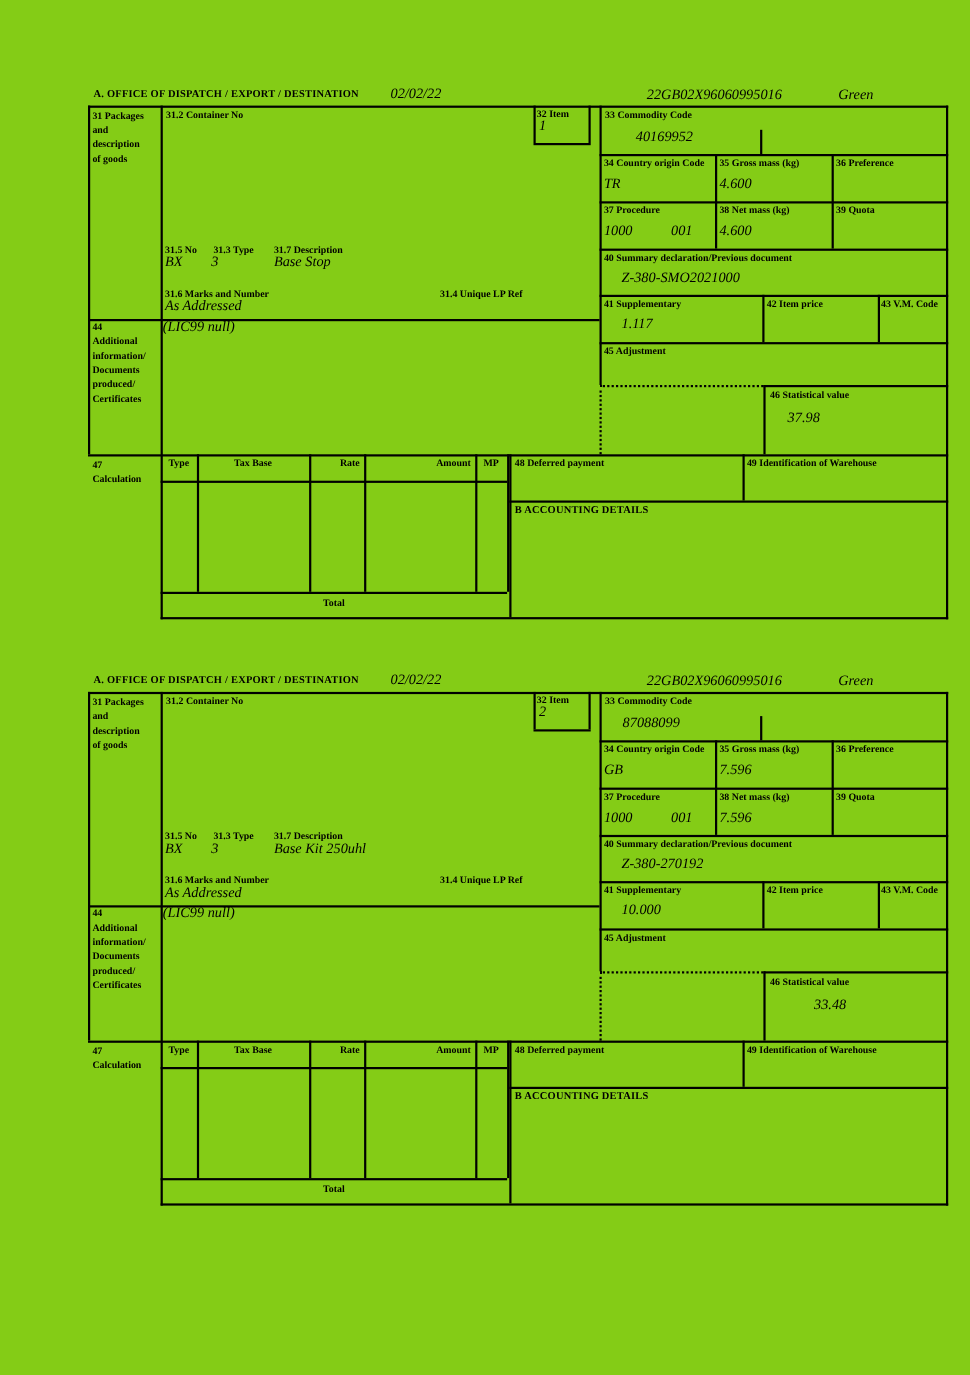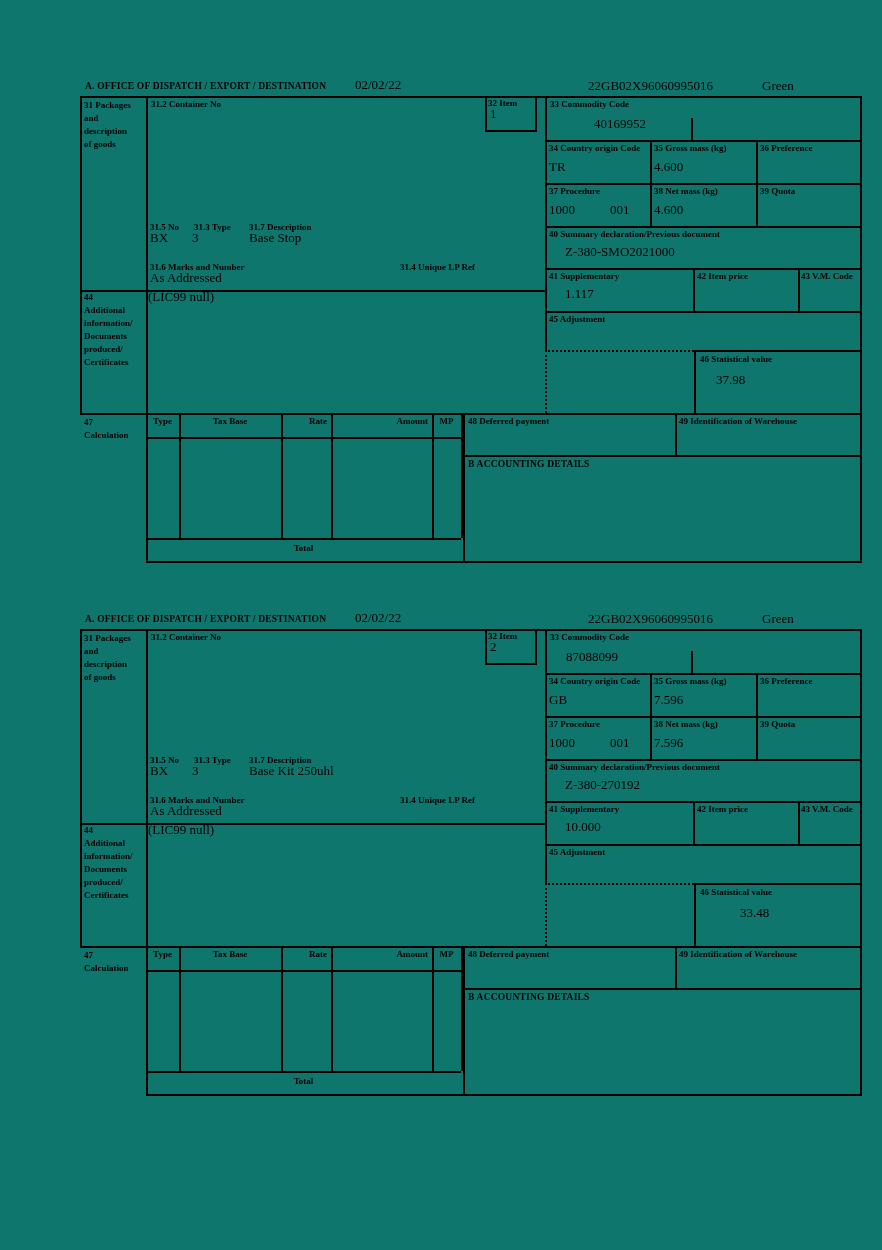--- a/index.html
+++ b/index.html
@@ -1,26 +1,26 @@
 <!DOCTYPE html>
 <html><head>
 <meta charset="utf-8">
 <style>
   html,body{margin:0;padding:0;background:#fff;}
-  .page{position:relative;width:882px;height:1250px;background:#0f766e;
+  .page{position:relative;width:882px;height:1250px;background:#84cc16;
         font-family:"Liberation Serif", serif;color:#000;overflow:hidden;}
   .sec{position:absolute;left:0;width:882px;height:495px;}
   .hl,.vl{position:absolute;background:#000;}
   .hl{height:2px;}
   .vl{width:2px;}
   .hdot{position:absolute;height:0;border-top:2px dotted #000;}
   .vdot{position:absolute;width:0;border-left:2px dotted #000;}
   .lab{position:absolute;font-size:9px;font-weight:bold;white-space:nowrap;line-height:1.15;}
   .big{font-size:9.5px;letter-spacing:.2px;}
-  .val{position:absolute;font-size:13px;white-space:nowrap;line-height:1.1;}
+  .val{position:absolute;font-size:13px;white-space:nowrap;line-height:1.1;font-style:italic;}
   .cell{position:absolute;top:338px;font-size:9px;font-weight:bold;line-height:1.15;}
   .tc{text-align:center;}
   .tr{text-align:right;}
 </style>
 </head>
 <body>
 
 <div class="page">
 
   <div class="sec" style="top:78px">
@@ -77,21 +77,21 @@
     <div class="lab" style="left:194px;top:144px">31.3 Type</div>
     <div class="lab" style="left:249px;top:144px">31.7 Description</div>
     <div class="val" style="left:150px;top:153px">BX</div>
     <div class="val" style="left:192px;top:153px">3</div>
     <div class="val" style="left:249px;top:153px">Base Stop</div>
     <div class="lab" style="left:150px;top:184px">31.6 Marks and Number</div>
     <div class="lab" style="left:400px;top:184px">31.4 Unique LP Ref</div>
     <div class="val" style="left:150px;top:193px">As Addressed</div>
 
     <div class="lab" style="left:550px;top:21px">33 Commodity Code</div>
-    <div class="val" style="left:594px;top:39px">40169952</div>
+    <div class="val" style="left:578px;top:39px">40169952</div>
     <div class="lab" style="left:549px;top:65px">34 Country origin Code</div>
     <div class="val" style="left:549px;top:82px">TR</div>
     <div class="lab" style="left:654px;top:65px">35 Gross mass (kg)</div>
     <div class="val" style="left:654px;top:82px">4.600</div>
     <div class="lab" style="left:760px;top:65px">36 Preference</div>
     <div class="lab" style="left:549px;top:108px">37 Procedure</div>
     <div class="val" style="left:549px;top:125px">1000</div>
     <div class="val" style="left:610px;top:125px">001</div>
     <div class="lab" style="left:654px;top:108px">38 Net mass (kg)</div>
     <div class="val" style="left:654px;top:125px">4.600</div>

